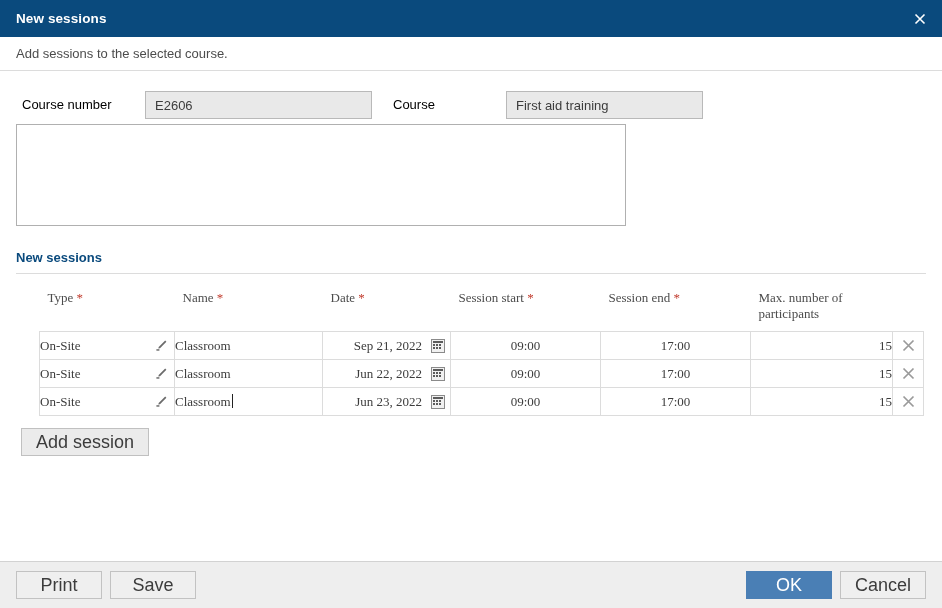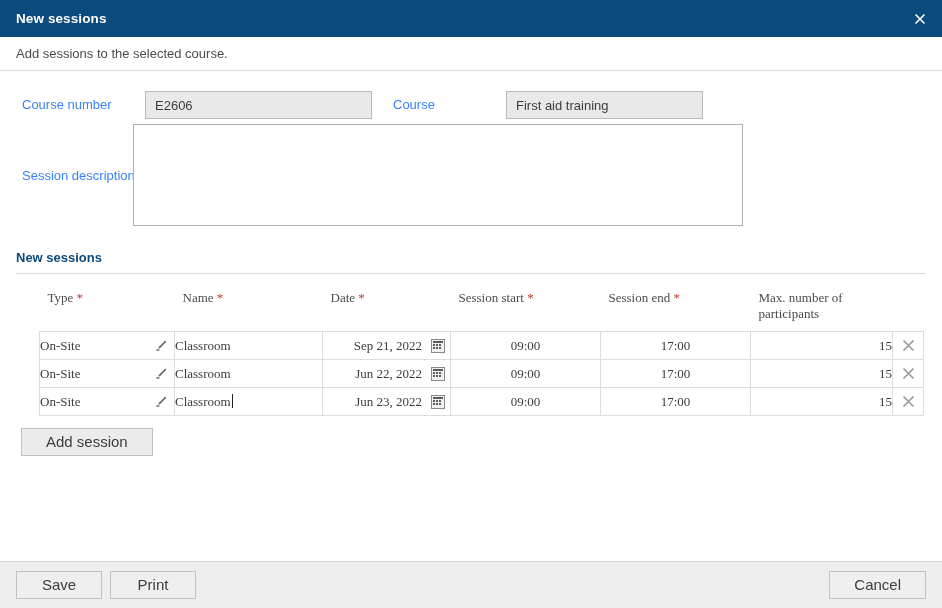--- a/index.html
+++ b/index.html
@@ -78,21 +78,21 @@
   .form-top {
     padding: 20px 16px 0 16px;
     position: relative;
   }
   .form-row {
     display: flex;
     align-items: flex-start;
   }
   .lbl {
     font-size: 13px;
-    color: #3b82f6;
+    color: #000000;
     white-space: nowrap;
   }
   .lbl-course-number {
     width: 117px;
     padding-left: 6px;
     box-sizing: border-box;
     line-height: 28px;
   }
   .input-readonly {
     background: #e9e9e9;
@@ -253,27 +253,27 @@
     display: inline-flex;
     align-items: center;
     justify-content: center;
   }
   .cal-icon svg { display: block; }
 
   
   .add-wrap { padding: 12px 16px 0 21px; }
   .btn {
     font-family: "Liberation Sans", sans-serif;
-    font-size: 15px;
+    font-size: 18px;
     color: #3c3c3c;
     background: #ebebeb;
     border: 1px solid #c0c0c0;
     height: 28px;
     line-height: 26px;
-    padding: 0 24px;
+    padding: 0 14px;
     cursor: pointer;
     box-sizing: border-box;
   }
   .btn-add { min-width: 96px; }
 
   
   .footer {
     height: 46px;
     background: #eeeeee;
     border-top: 1px solid #d2d2d2;
@@ -320,21 +320,20 @@
 
     <div class="form-top">
       <div class="form-row">
         <div class="lbl lbl-course-number">Course number</div>
         <div class="input-readonly input-course-number">E2606</div>
         <div class="lbl lbl-course">Course</div>
         <div class="input-readonly input-course">First aid training</div>
       </div>
 
       <div class="row-desc">
-        <div class="lbl lbl-session-desc">Session description</div>
         <textarea class="textarea-desc" placeholder="" style=""></textarea>
       </div>
     </div>
 
     <div class="section">
       <div class="section-title">New sessions</div>
       <div class="section-rule"></div>
     </div>
 
     <div class="table-wrap">
@@ -507,21 +506,22 @@
     </div>
 
     <div class="add-wrap">
       <button class="btn btn-add">Add session</button>
     </div>
 
   </div>
 
   <div class="footer">
     <div class="footer-left">
+      <button class="btn btn-footer">Print</button>
       <button class="btn btn-footer">Save</button>
-      <button class="btn btn-footer">Print</button>
     </div>
     <div class="footer-right">
+      <button class="btn btn-footer btn-ok">OK</button>
       <button class="btn btn-footer">Cancel</button>
     </div>
   </div>
 
 </div>
 
 </body></html>

